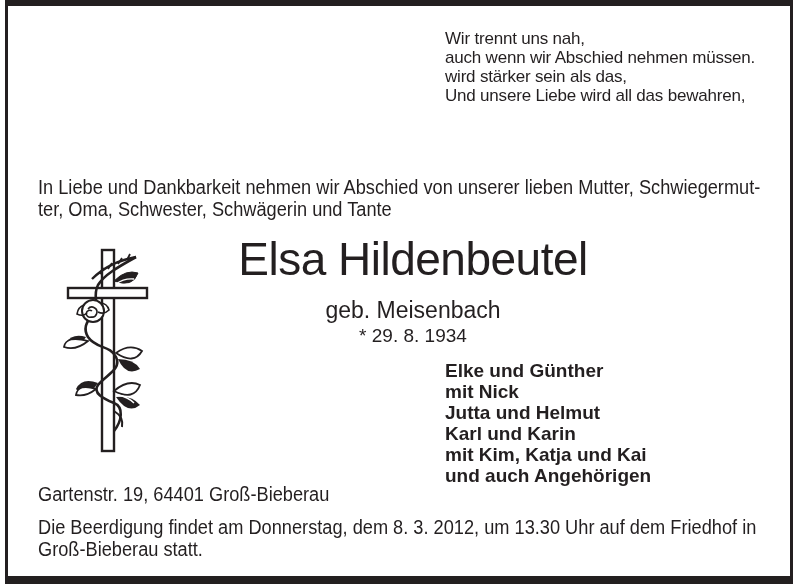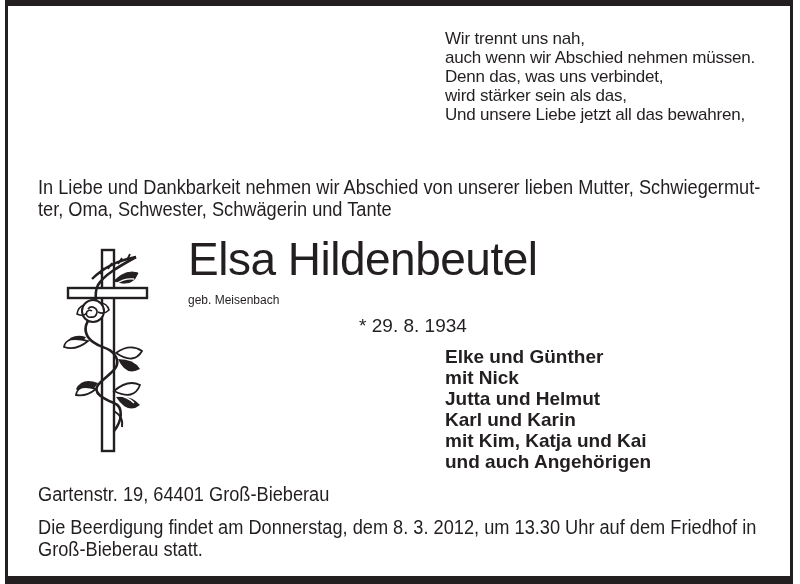--- a/index.html
+++ b/index.html
@@ -32,43 +32,43 @@
     left: 30px; top: 170px;
     font-size: 20px; line-height: 22px;
     transform: scaleX(0.91);
     transform-origin: 0 0;
     white-space: nowrap;
   }
   .name-block {
     position: absolute;
     left: 180px; top: 228px;
     width: 450px;
-    text-align: left;
+    text-align: center;
   }
   .deceased-name {
     font-size: 46px;
     line-height: 50px;
     letter-spacing: -0.5px;
     white-space: nowrap;
   }
   .maiden-name {
-    margin-top: 6px;
-    font-size: 12px; line-height: 21px;
+    margin-top: 16px;
+    font-size: 23px; line-height: 21px;
   }
   .dates-row {
     margin-top: 4px;
     font-size: 19px; line-height: 22px;
     display: flex;
     justify-content: center;
     gap: 52px;
     white-space: nowrap;
   }
   .mourners {
     position: absolute;
-    left: 437px; top: 340px;
+    left: 437px; top: 354px;
     font-size: 19px; line-height: 21px;
     font-weight: bold;
     white-space: nowrap;
   }
   .address {
     position: absolute;
     left: 30px; top: 477px;
     font-size: 20px; line-height: 22px;
     transform: scaleX(0.91);
     transform-origin: 0 0;
@@ -90,23 +90,22 @@
 </style>
 </head>
 <body>
 
 <div class="page">
   <div class="frame">
 
     <div class="poem">
       <div>Wir trennt uns nah,</div>
       <div>auch wenn wir Abschied nehmen müssen.</div>
-      <div>Denn das, was uns verbindet,</div>
       <div>wird stärker sein als das,</div>
-      <div>Und unsere Liebe jetzt all das bewahren,</div>
+      <div>Und unsere Liebe wird all das bewahren,</div>
     </div>
 
     <div class="intro">
       <div>In Liebe und Dankbarkeit nehmen wir Abschied von unserer lieben Mutter, Schwiegermut-</div>
       <div>ter, Oma, Schwester, Schwägerin und Tante</div>
     </div>
 
     <svg class="cross-art" viewBox="0 0 132 212" xmlns="http://www.w3.org/2000/svg">
 
       <rect x="54" y="5" width="12" height="201" fill="#ffffff" stroke="#231f20" stroke-width="2.4"></rect>

